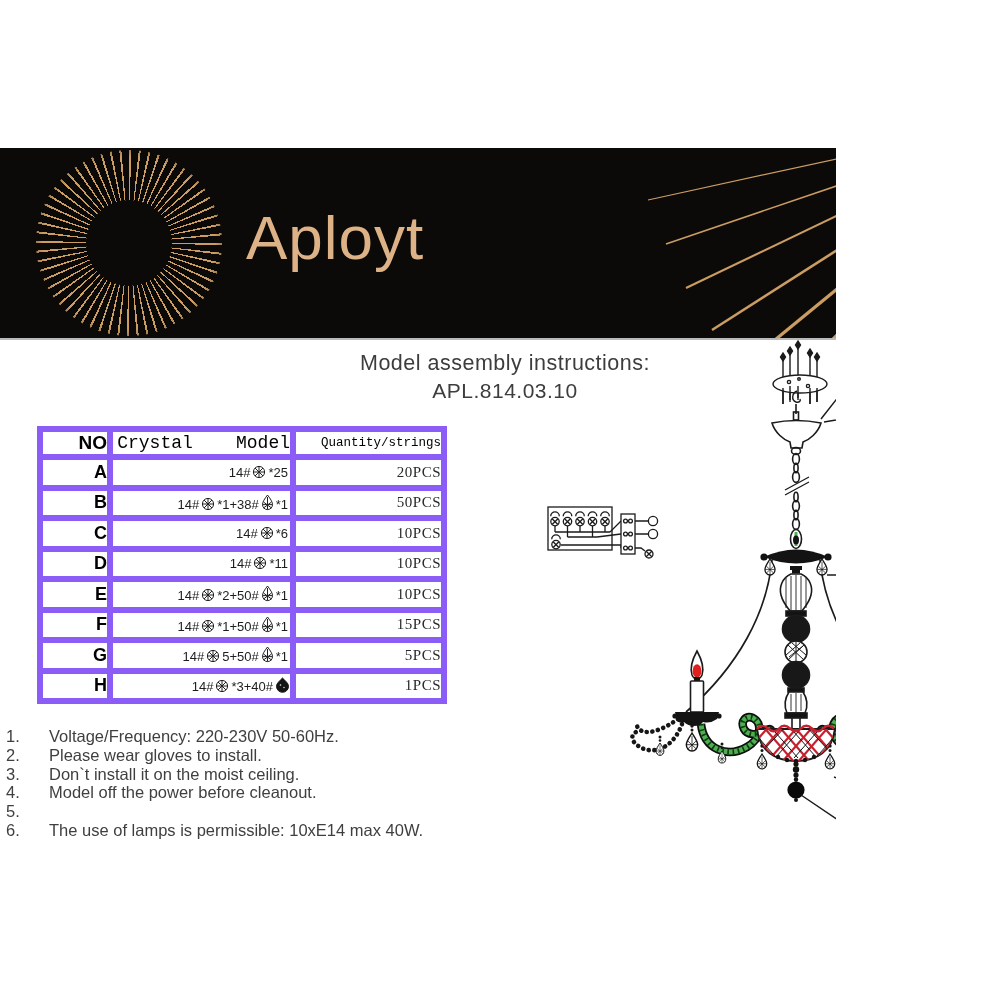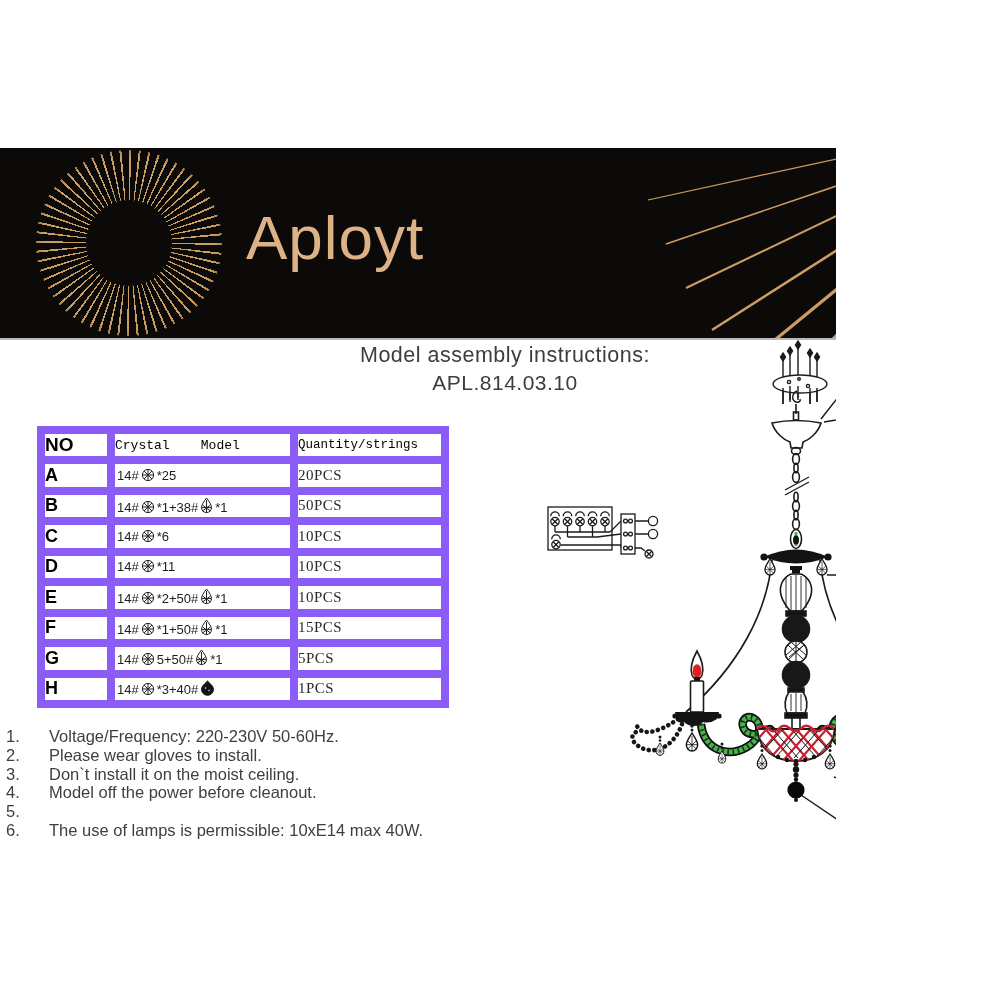--- a/index.html
+++ b/index.html
@@ -12,31 +12,31 @@
     background:repeating-conic-gradient(#cb9d62 0deg 1.3deg, transparent 1.3deg 6deg);}
   .sunburst::after{content:"";position:absolute;left:50%;top:50%;width:86px;height:86px;margin:-43px 0 0 -43px;
     border-radius:50%;background:#0c0a08;}
   .sunburst::before{content:"";position:absolute;inset:-2px;border-radius:50%;
     background:radial-gradient(circle, transparent 0 64%, rgba(12,10,8,.55) 78%, #0c0a08 97%);}
   .brand{position:absolute;left:246px;top:53px;width:210px;font-size:62px;line-height:1.2;
          letter-spacing:1px;color:#ddb286;font-weight:400;}
   .banner-rays{position:absolute;right:0;top:0;width:430px;height:190px;}
   
   .title{position:absolute;left:280px;top:343px;width:450px;text-align:center;color:#3d3d3d;}
-  .title .l1{font-size:21.5px;letter-spacing:.5px;}
+  .title .l1{font-size:21.5px;letter-spacing:.5px;margin-top:8px;}
   .title .l2{font-size:21px;margin-top:3px;letter-spacing:.5px;}
   
   table.parts{position:absolute;left:37px;top:426px;border-collapse:collapse;table-layout:fixed;
               width:404px;background:#fff;}
-  table.parts td,table.parts th{border:8px solid #8b5cf6;text-align:left;vertical-align:middle;padding:0;}
+  table.parts td,table.parts th{border:6px solid #8b5cf6;text-align:right;vertical-align:middle;padding:0;}
   col.c-no{width:70px;}col.c-model{width:183px;}col.c-qty{width:151px;}
   tr.hdr{height:28px;}
   tr.r{height:30.5px;}
   .h-no{font-size:19px;font-weight:700;font-family:"Liberation Sans",sans-serif;}
-  .h-model{font-family:"Liberation Mono",monospace;font-size:13px;white-space:pre;font-weight:500;}
+  .h-model{font-family:"Liberation Mono",monospace;font-size:18px;white-space:pre;font-weight:500;}
   .h-qty{font-family:"Liberation Mono",monospace;font-size:12.5px;font-weight:500;}
   .cell-no{font-size:18px;font-weight:600;}
   .cell-model{font-size:13px;color:#1d1d1d;white-space:nowrap;}
   .cell-model .seg{margin:5px 2px;}
   .cell-qty{font-family:"Liberation Serif",serif;font-size:15px;color:#2a2a2a;letter-spacing:.5px;}
   .cicon{vertical-align:-2px;}
   
   .inst{position:absolute;left:0;top:727px;width:520px;color:#3f3f3f;}
   .inst-row{position:relative;height:18.8px;font-size:16.5px;line-height:18.8px;}
   .inst-num{position:absolute;left:6px;}

